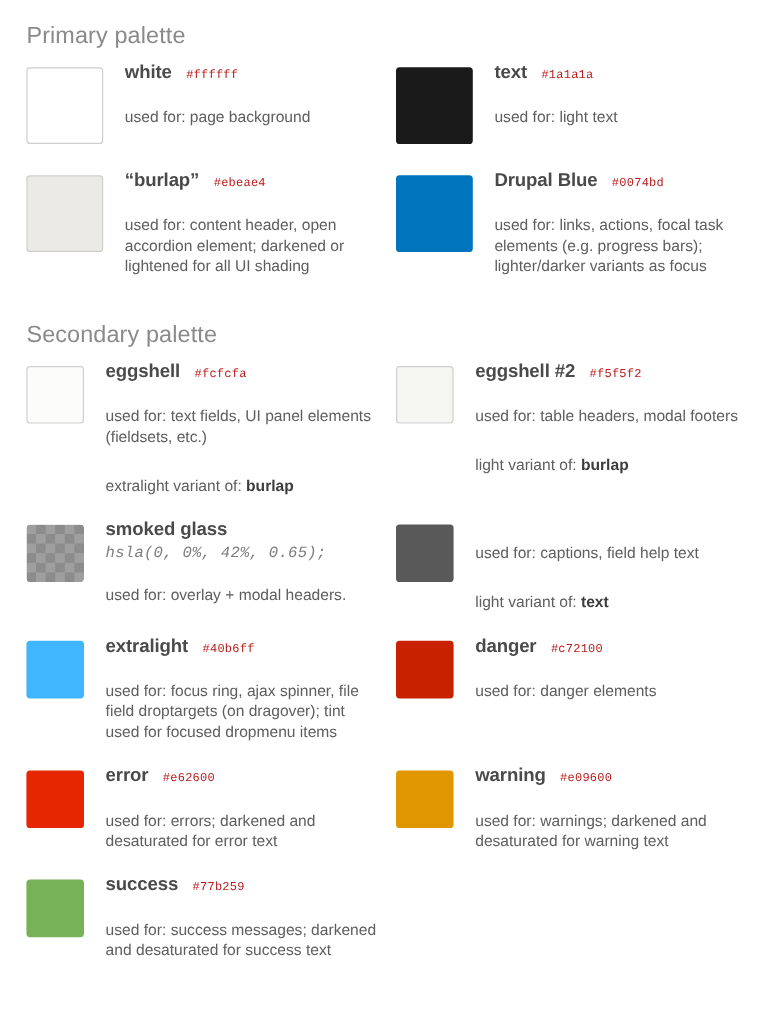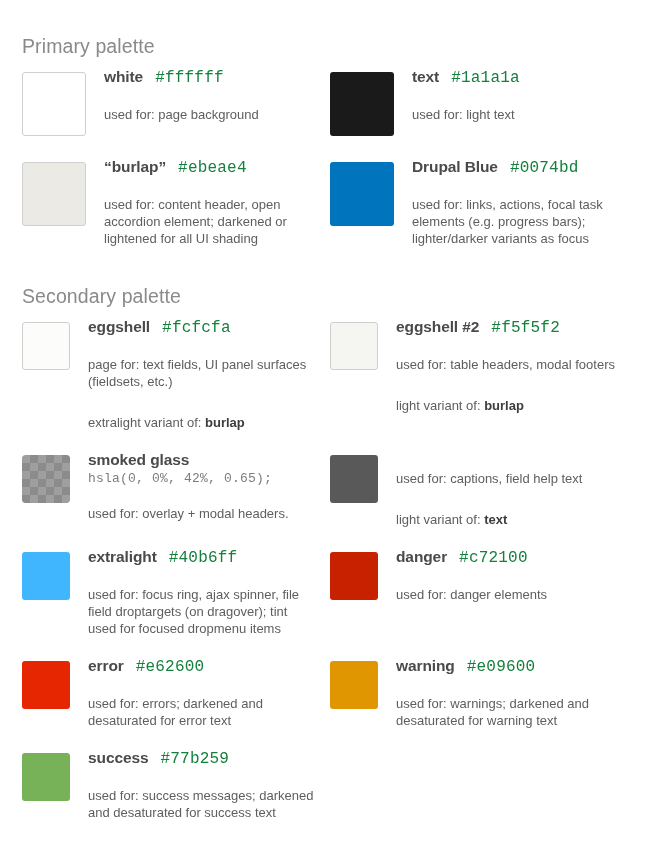--- a/index.html
+++ b/index.html
@@ -10,21 +10,21 @@
   }
   body {
     width: 648px;
     height: 854px;
     font-family: "Liberation Sans", sans-serif;
     color: #3b3b3b;
     overflow: hidden;
   }
 
   .page {
-    padding: 28px 0 0 0;
+    padding: 12px 0 0 0;
   }
 
   .section-title {
     font-size: 19.5px;
     font-weight: 400;
     color: #8a8a8a;
     margin: 0 0 8px 22px;
     letter-spacing: 0.1px;
   }
 
@@ -94,33 +94,34 @@
 
   .cname {
     font-size: 15.5px;
     font-weight: bold;
     color: #4a4a4a;
     letter-spacing: -0.1px;
   }
 
   .cvalue {
     font-family: "Liberation Mono", monospace;
-    font-size: 16px;
-    color: #15803d;
+    font-size: 10px;
+    color: #b91c1c;
     margin-left: 12px;
     letter-spacing: 0.2px;
   }
 
   .cvalue.block {
     display: block;
     margin-left: 0;
     font-size: 13px;
     color: #7d7d7d;
     margin-top: 1px;
     margin-bottom: 3px;
+    font-style: italic;
   }
 
   .usage {
     font-size: 13px;
     line-height: 17px;
     color: #5e5e5e;
     margin-top: 19px;
   }
 
   .variant {
@@ -190,21 +191,21 @@
       <div class="section section-secondary">
         <div class="section-title">Secondary palette</div>
         <div class="grid">
           <div class="entry">
             <div class="swatch lightbordered" style="background: rgb(252, 252, 250);"></div>
             <div class="info">
               <div class="nameline">
                 <span class="cname">eggshell</span>
                 <span class="cvalue">#fcfcfa</span>
               </div>
-              <div class="usage">page for: text fields, UI panel surfaces (fieldsets, etc.)</div>
+              <div class="usage">used for: text fields, UI panel elements (fieldsets, etc.)</div>
               <div class="variant"><span>extralight variant of: </span><b>burlap</b></div>
             </div>
           </div>
           <div class="entry col-right">
             <div class="swatch lightbordered" style="background: rgb(245, 245, 242);"></div>
             <div class="info">
               <div class="nameline">
                 <span class="cname">eggshell #2</span>
                 <span class="cvalue">#f5f5f2</span>
               </div>

